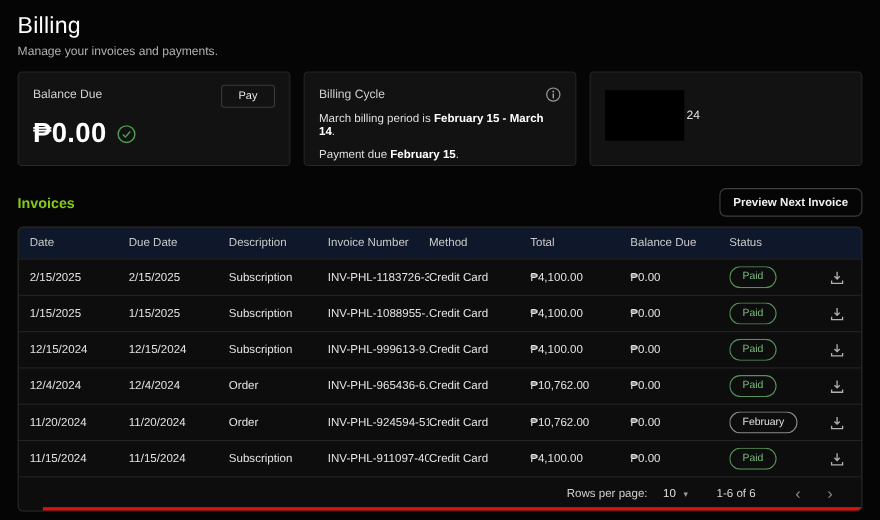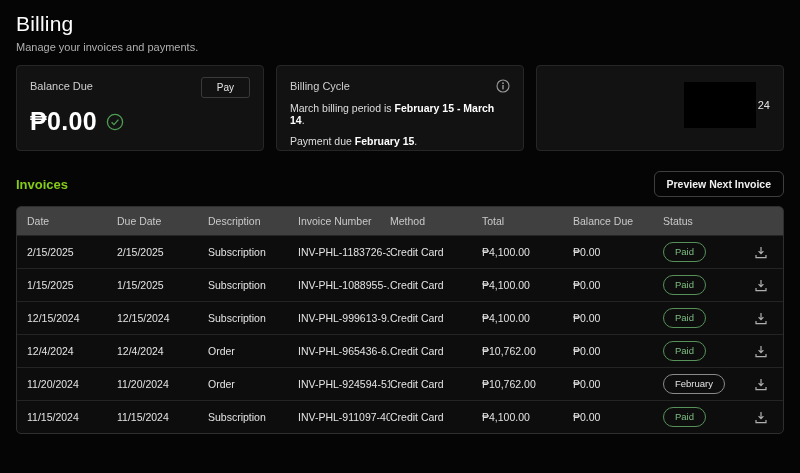--- a/index.html
+++ b/index.html
@@ -32,21 +32,21 @@
     background:transparent; color:#e6e6e6;
     font-family:inherit; font-size:10px;
     border:1px solid #3a3a3a; border-radius:3px;
     padding:4px 15px; cursor:pointer;
   }
   .btn.edit { border:1px solid #dcdcdc; border-radius:4px; color:#fff; font-weight:700; padding:4px 12px; }
   .amount-row { display:flex; align-items:center; gap:9px; margin-top:9px; }
   .amount { font-size:25px; font-weight:700; color:#fff; letter-spacing:.3px; }
   .cycle-line { font-size:10.5px; color:#dedede; margin-top:9px; }
   .cycle-line b { color:#fff; }
-  .pm-row { display:flex; align-items:center; margin-top:5px;justify-content:flex-end; }
+  .pm-row { display:flex; align-items:center; margin-top:5px; }
   .redaction { width:72px; height:46px; background:#000; }
   .digits { font-size:11px; color:#e0e0e0; margin-left:2px; }
 
   
   .invoices-head { display:flex; justify-content:space-between; align-items:center; margin-top:20px; }
   .invoices-head h2 { font-size:13px; font-weight:700; color:#84cc16; }
   .btn.preview { border:1px solid #3f3f3f; border-radius:6px; font-weight:700; font-size:10.5px; padding:6px 12px; color:#f0f0f0; }
 
   
   .table {
@@ -56,21 +56,21 @@
     overflow:hidden;
     position:relative;
     background:#0d0d0d;
   }
   .trow, .thead {
     display:grid;
     grid-template-columns:90px 91px 90px 92px 92px 91px 90px 82px 1fr;
     align-items:center;
     padding:0 0 0 10px;
   }
-  .thead { height:28px; background:#404040; font-size:10.5px; color:#c9c9c9; }
+  .thead { height:28px; background:#0f172a; font-size:10.5px; color:#c9c9c9; }
   .trow { height:33px; border-top:1px solid #242424; font-size:10.5px; color:#e3e3e3; }
   .cell { padding-right:6px; white-space:nowrap; overflow:hidden; }
   .cell.dl { display:flex; justify-content:center; }
   .badge {
     display:inline-block;
     font-size:9.5px; line-height:1;
     padding:4px 11px;
     border-radius:10px;
     border:1px solid #57915a;
     color:#7ebd80;
@@ -280,17 +280,27 @@
           <button class="dl-btn">
             <svg width="14" height="13" viewBox="0 0 14 13">
               <path d="M7 1 v6.2 M4.6 5.2 L7 7.6 L9.4 5.2" fill="none" stroke="#b0b0b0" stroke-width="1.2"></path>
               <path d="M2 9 v2.6 h10 V9" fill="none" stroke="#b0b0b0" stroke-width="1.2"></path>
             </svg>
           </button>
         </div>
       </div>
     </div>
 
+    <div class="tfoot">
+      <span class="rpp-label">Rows per page:</span>
+      <span class="rpp-select">
+        <span>10</span>
+        <span class="rpp-caret">▾</span>
+      </span>
+      <span class="range">1-6 of 6</span>
+      <button class="pager">‹</button>
+      <button class="pager">›</button>
+    </div>
 
     <div class="red-line"></div>
   </div>
 
 </div>
 
 </body></html>

